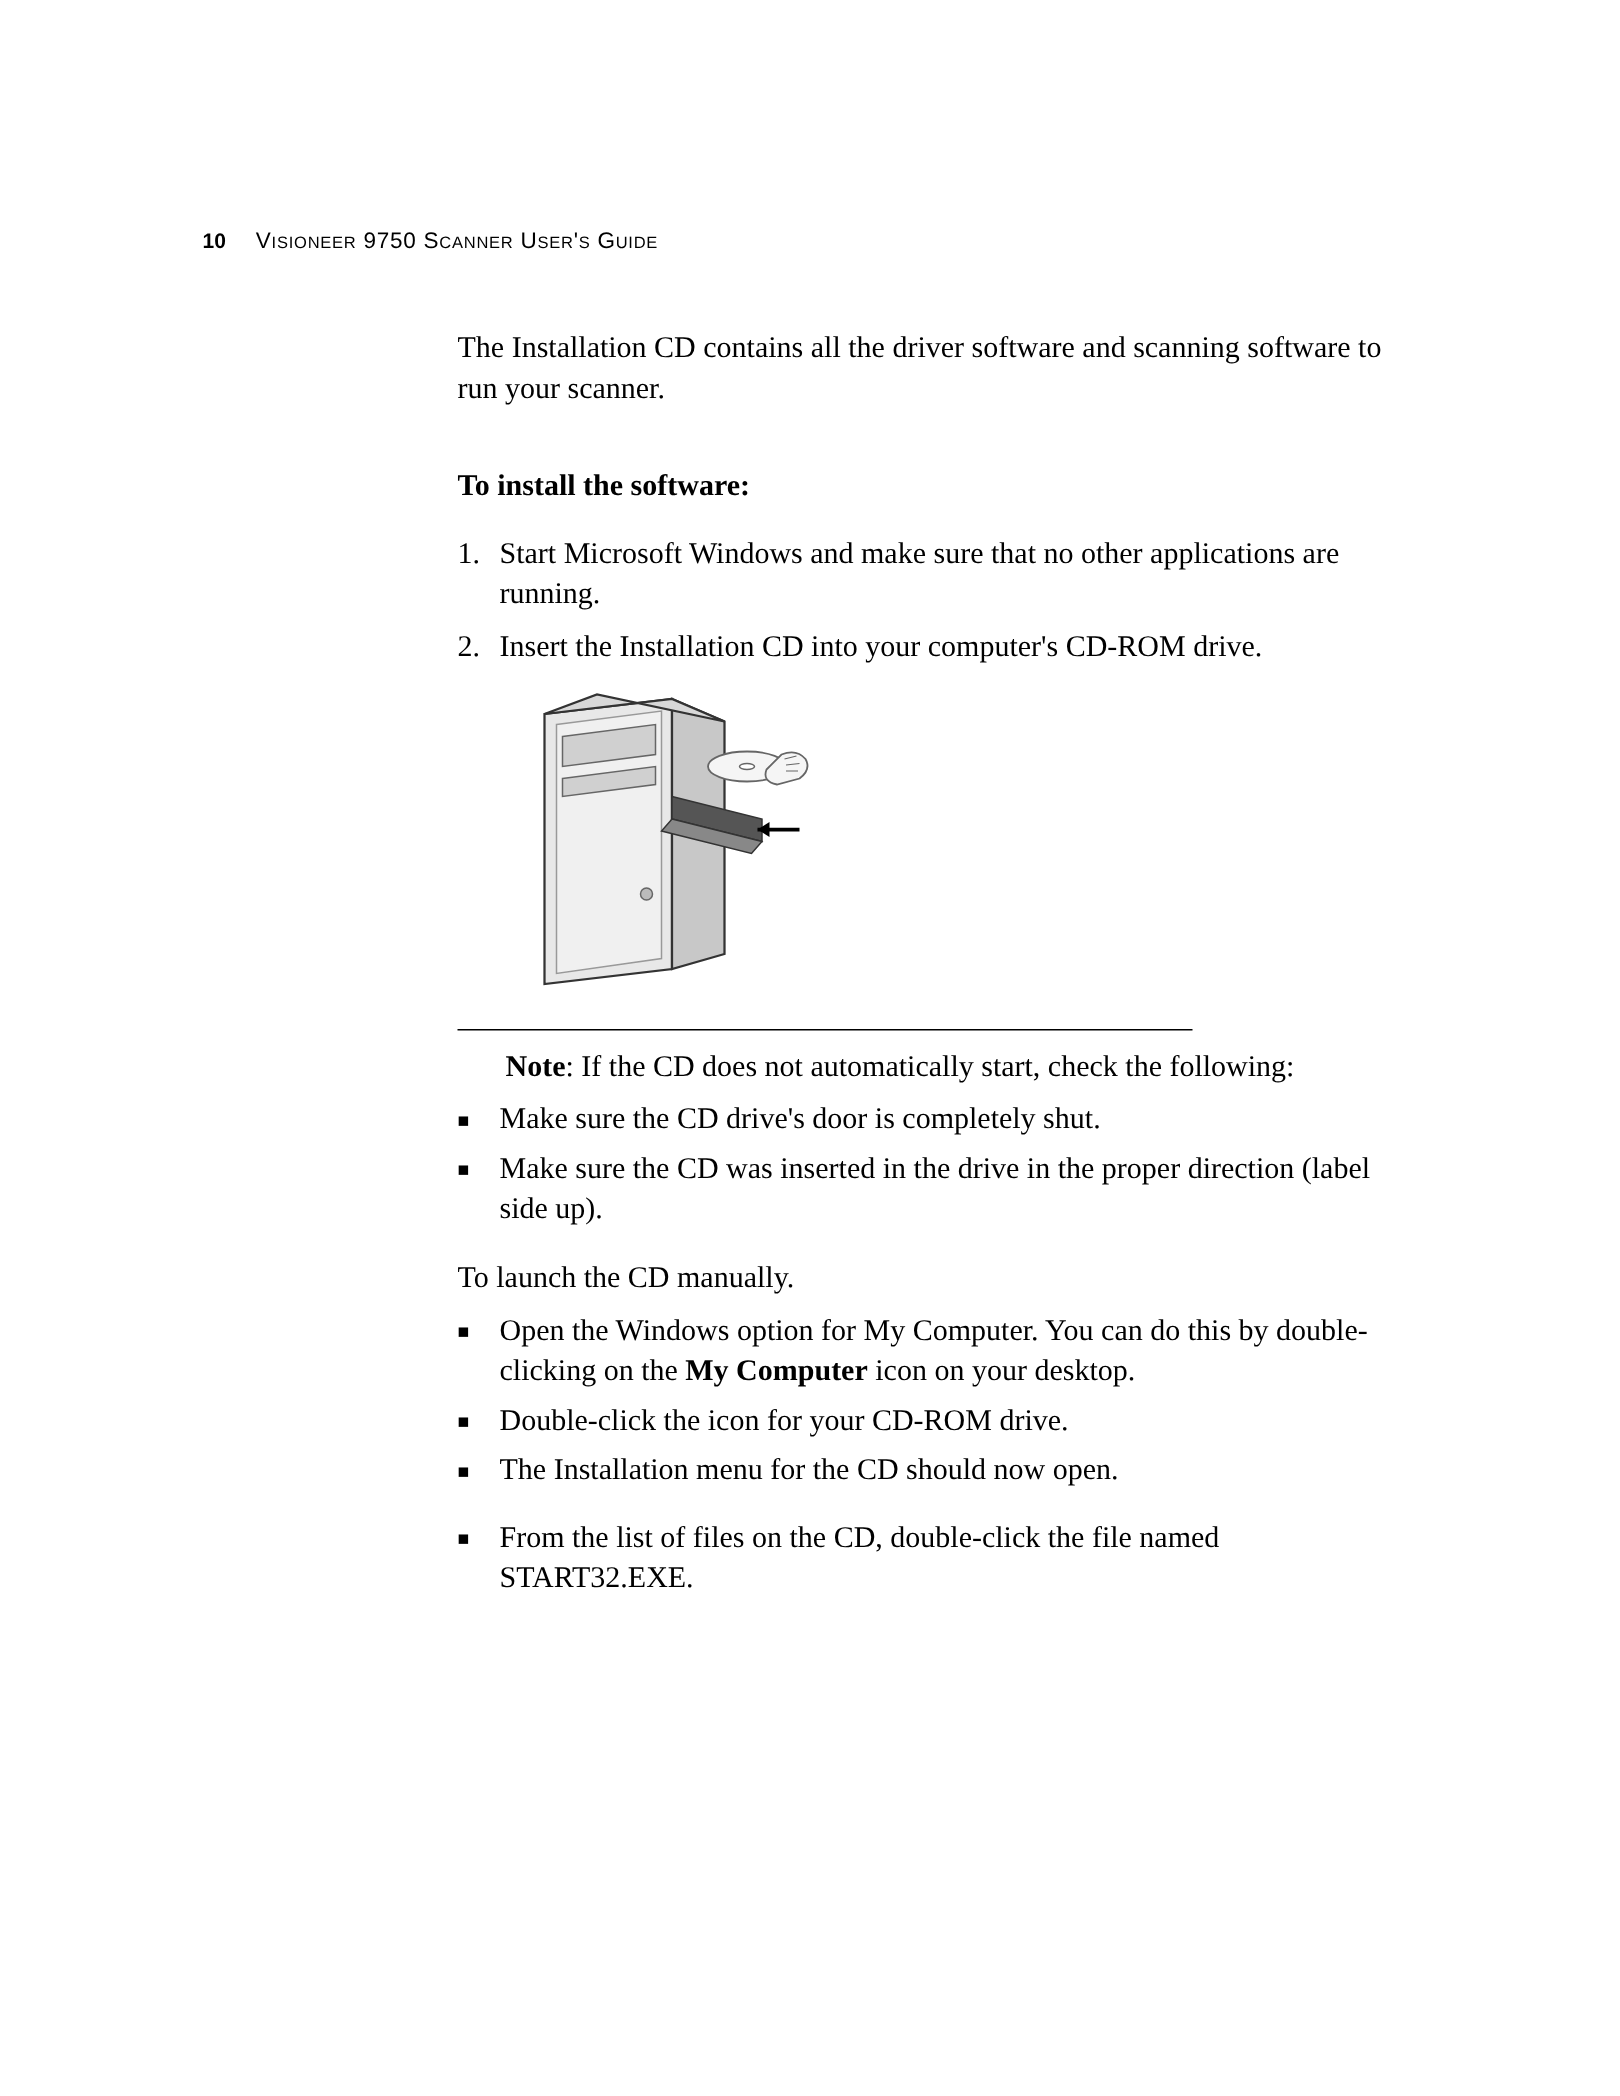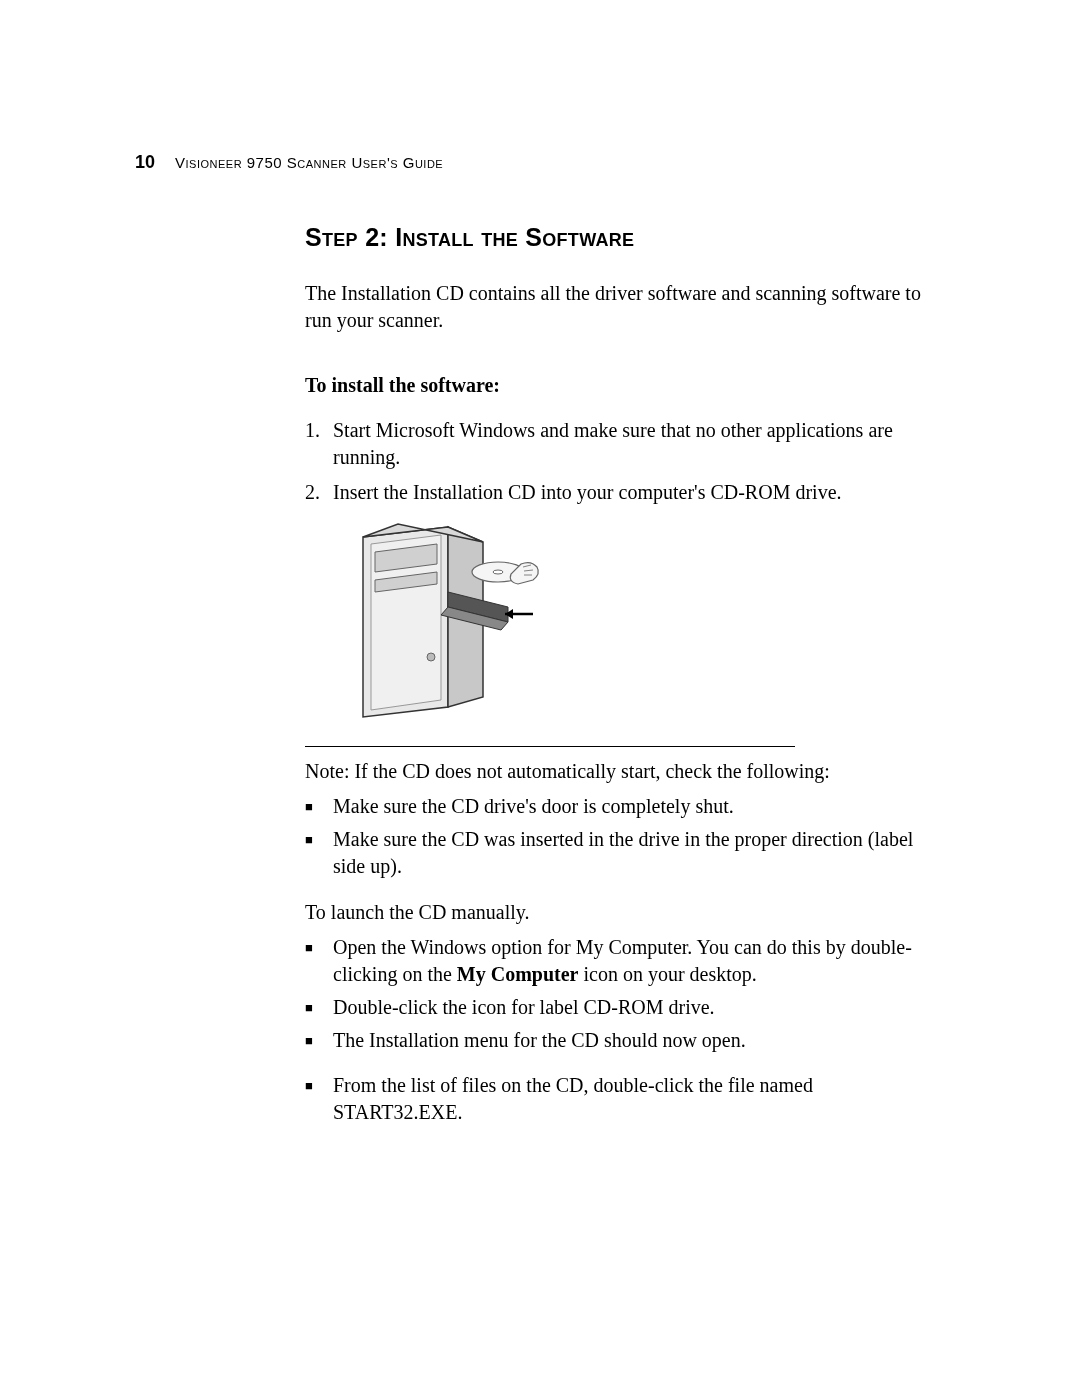--- a/index.html
+++ b/index.html
@@ -18,21 +18,21 @@
       width: 810px;
     }
     .header-row {
       display: flex;
       align-items: baseline;
       gap: 20px;
       margin-bottom: 50px;
     }
     .page-number {
       font-weight: bold;
-      font-size: 18px;
+      font-size: 14px;
       font-family: Arial, Helvetica, sans-serif;
     }
     .header-title {
       font-size: 15px;
       font-family: Arial, Helvetica, sans-serif;
       font-variant: small-caps;
       letter-spacing: 0.5px;
     }
     .content {
       margin-left: 170px;
@@ -81,21 +81,22 @@
       border-top: 1.5px solid #000;
       margin: 8px 0 10px 0;
       width: 490px;
     }
     .note-line {
       font-size: 20px;
       line-height: 1.4;
       margin-bottom: 8px;
     }
     .note-line .bold {
-      font-weight: normal;
+      font-weight: bold;
+      margin-left: 32px;
     }
     .bullet-list {
       list-style: none;
       margin-bottom: 18px;
     }
     .bullet-list li {
       font-size: 20px;
       line-height: 1.35;
       margin-bottom: 6px;
       display: flex;
@@ -121,21 +122,20 @@
 </head>
 <body>
 
 <div class="page">
   <div class="header-row">
     <span class="page-number">10</span>
     <span class="header-title">Visioneer 9750 Scanner User's Guide</span>
   </div>
 
   <div class="content">
-    <h2 class="step-heading">Step 2: Install the Software</h2>
     <p class="intro-text">The Installation CD contains all the driver software and scanning software to run your scanner.</p>
 
     <p class="subheading">To install the software:</p>
     <ol class="numbered-list">
       <li>
         <span class="num">1.</span>
         <span class="text">Start Microsoft Windows and make sure that no other applications are running.</span>
       </li>
       <li>
         <span class="num">2.</span>
@@ -190,21 +190,21 @@
     </ul>
 
     <p class="plain-text">To launch the CD manually.</p>
     <ul class="bullet-list">
       <li>
         <span class="square">■</span>
         <span class="text"><span>Open the Windows option for My Computer. You can do this by double-clicking on the </span><span class="bold-inline">My Computer</span><span> icon on your desktop.</span></span>
       </li>
       <li>
         <span class="square">■</span>
-        <span class="text"><span>Double-click the icon for label CD-ROM drive.</span></span>
+        <span class="text"><span>Double-click the icon for your CD-ROM drive.</span></span>
       </li>
       <li>
         <span class="square">■</span>
         <span class="text"><span>The Installation menu for the CD should now open.</span></span>
       </li>
     </ul>
 
     <ul class="bullet-list">
       <li>
         <span class="square">■</span>

